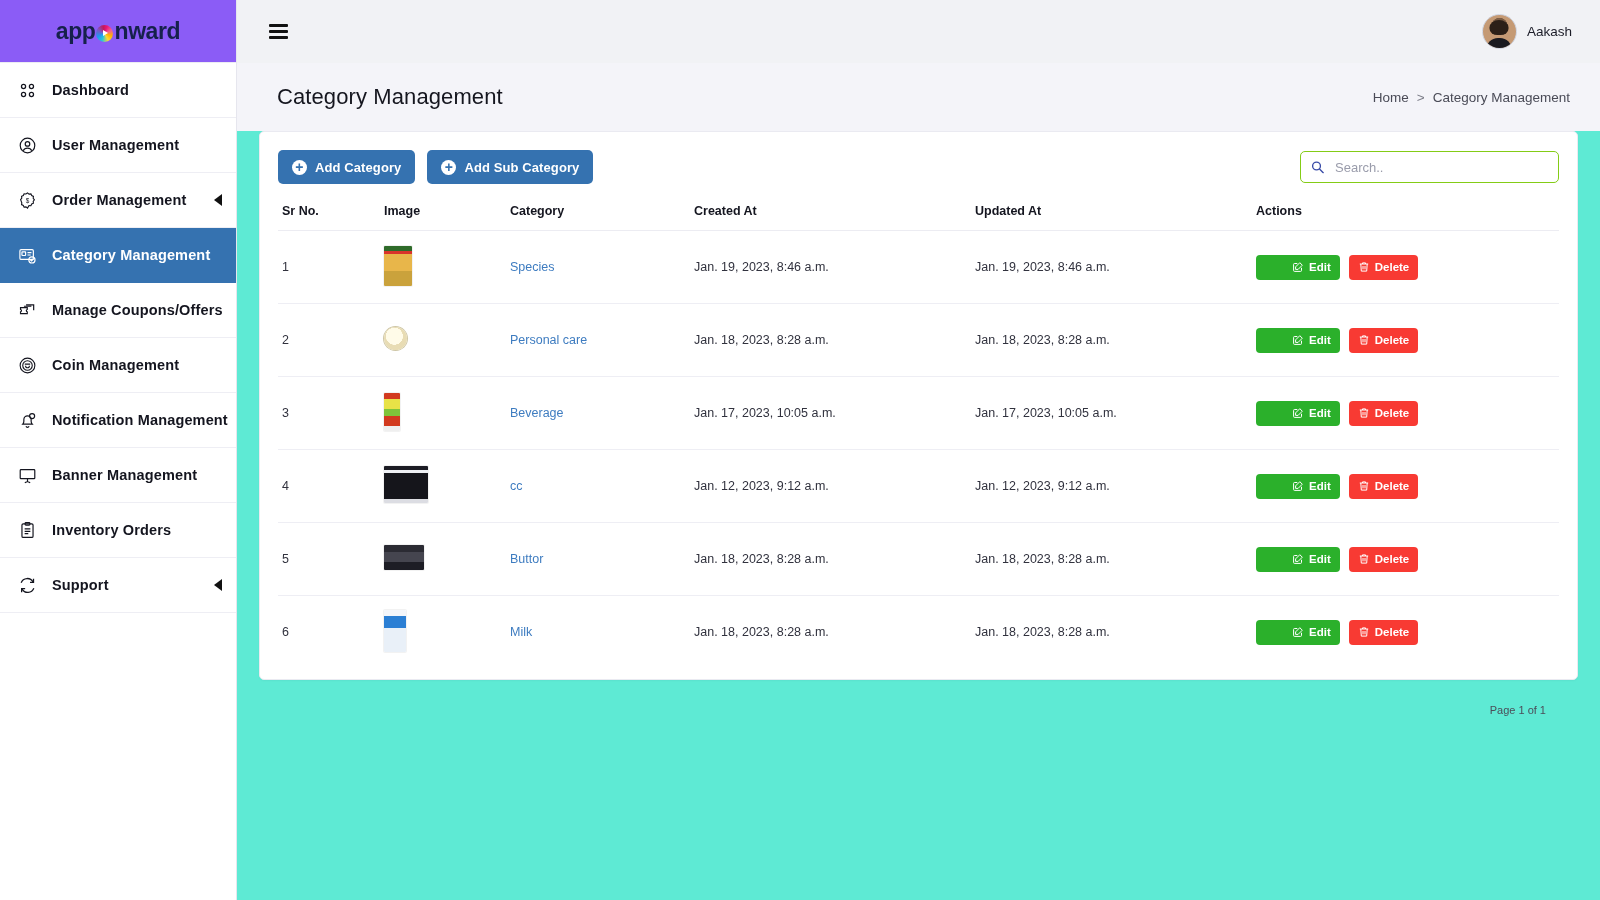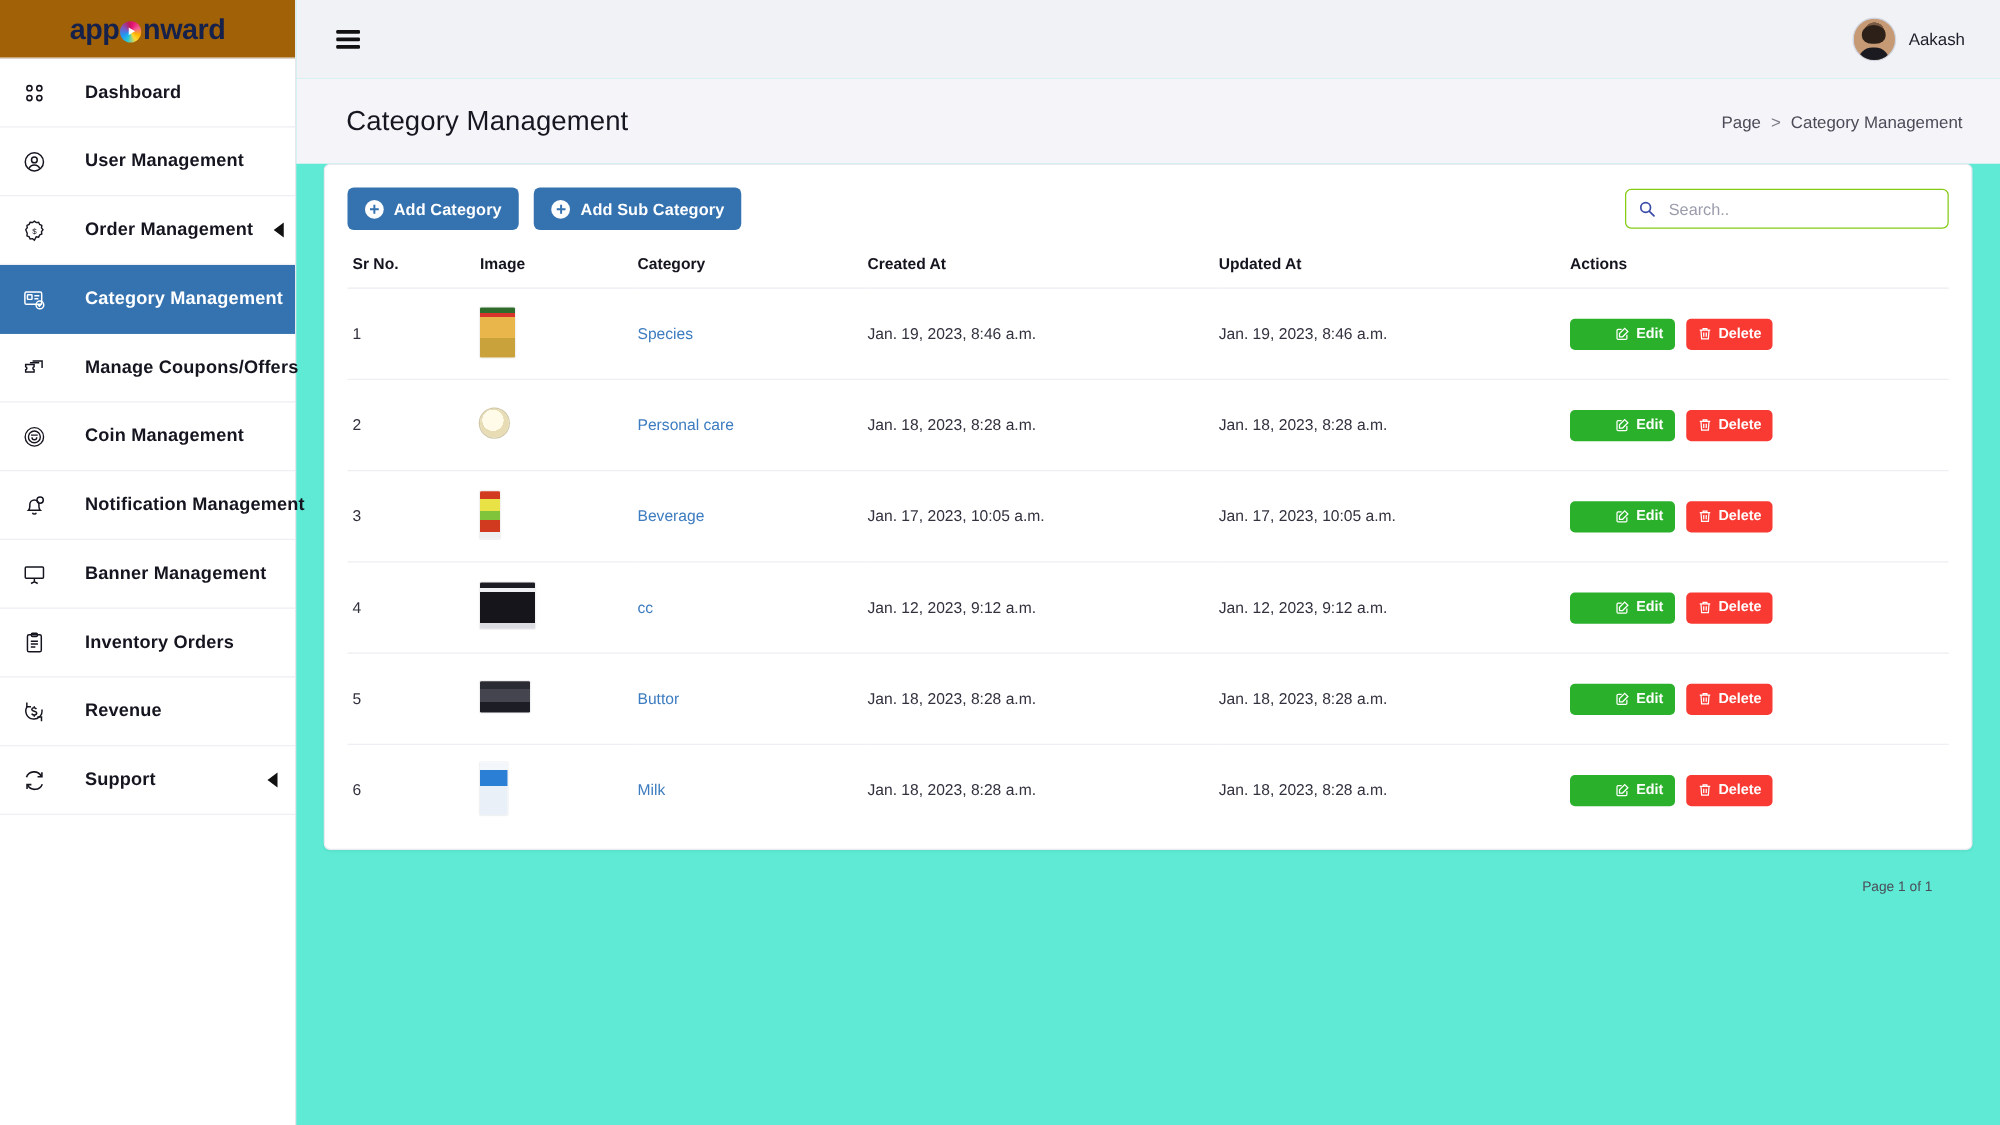--- a/index.html
+++ b/index.html
@@ -12,22 +12,22 @@
   .app { display: flex; width: 1600px; height: 900px; }
 
   
   .sidebar {
     width: 237px; height: 900px; background: #ffffff;
     border-right: 1px solid #e6e6ee;
     display: flex; flex-direction: column;
     flex: 0 0 237px;
   }
   .logo-box {
-    height: 47px; display: flex; align-items: center; justify-content: center;
-    border-bottom: 1px solid #ececf3; background: #a16207;
+    height: 63px; display: flex; align-items: center; justify-content: center;
+    border-bottom: 1px solid #ececf3; background: #8b5cf6;
   }
   .logo-text {
     font-size: 23px; font-weight: 700; color: #16214b;
     letter-spacing: -0.4px; display: flex; align-items: center;
   }
   .logo-mark {
     width: 17px; height: 17px; border-radius: 50%;
     margin: 0 1px; position: relative; top: 2px;
     background:
       conic-gradient(from 20deg,
@@ -40,21 +40,21 @@
     content: ""; width: 0; height: 0;
     border-left: 5px solid #ffffff;
     border-top: 3.4px solid transparent;
     border-bottom: 3.4px solid transparent;
     margin-left: 2px;
   }
   .nav { display: flex; flex-direction: column; }
   .nav-item {
     height: 55px; display: flex; align-items: center;
     padding: 0 14px 0 18px; border-bottom: 1px solid #eeeef4;
-    cursor: pointer; color: #0f1020; position: relative; gap: 16px;
+    cursor: pointer; color: #0f1020; position: relative;
   }
   .nav-item .ic {
     width: 30px; flex: 0 0 30px; display: flex;
     align-items: center; justify-content: flex-start; color: #14151f;
   }
   .nav-label {
     font-size: 14.5px; font-weight: 600; color: #14151f;
     letter-spacing: 0.15px; margin-left: 4px; white-space: nowrap;
   }
   .nav-item.active { background: #3572b0; border-bottom-color: #3572b0; }
@@ -277,30 +277,20 @@
             <svg viewBox="0 0 24 24" width="19" height="19" fill="none" stroke="currentColor" stroke-width="1.5">
               <rect x="5" y="3.6" width="14" height="17.2" rx="1.6"></rect>
               <rect x="9" y="2" width="6" height="3.2" rx="1"></rect>
               <path d="M8.4 10h7.2M8.4 13h7.2M8.4 16h4.6"></path>
             </svg>
           </span>
           <span class="nav-label">Inventory Orders</span>
         </div>
         <div class="nav-item">
           <span class="ic">
-            <svg viewBox="0 0 24 24" width="19" height="19" fill="none" stroke="currentColor" stroke-width="1.5">
-              <path d="M19.6 9.6A8.2 8.2 0 114.8 6.4"></path>
-              <path d="M4.4 2.6v4.2h4.2M19.2 21.4v-4.2H15"></path>
-              <path d="M14 9.2c-.5-1-1.5-1.5-2.6-1.4-1.3.1-2 .9-2 1.8 0 2.3 5 1.2 5 3.6 0 1.1-1 1.9-2.4 2-1.2 0-2.2-.5-2.7-1.5M11.9 6.3v1.4M11.9 15.3v1.5"></path>
-            </svg>
-          </span>
-          <span class="nav-label">Revenue</span>
-        </div>
-        <div class="nav-item">
-          <span class="ic">
             <svg viewBox="0 0 24 24" width="19" height="19" fill="none" stroke="currentColor" stroke-width="1.6">
               <path d="M19 7.6A8.2 8.2 0 004 8.6M5.2 16.6A8.2 8.2 0 0020 15.6"></path>
               <path d="M19.6 3.6v4.4h-4.4M4.6 20.4V16h4.4"></path>
             </svg>
           </span>
           <span class="nav-label">Support</span>
           <span class="caret"></span>
         </div>
       </nav>
   </aside>
@@ -315,21 +305,21 @@
       </div>
       <div class="user-box">
         <div class="avatar"></div>
         <span class="user-name">Aakash</span>
       </div>
     </header>
 
     <div class="pagehead">
       <h1 class="page-title">Category Management</h1>
       <div class="breadcrumb">
-        <a>Page</a>
+        <a>Home</a>
         <span class="sep">&gt;</span>
         <span>Category Management</span>
       </div>
     </div>
 
     <div class="card-wrap">
       <section class="card">
 
         <div class="toolbar">
           <button class="btn-primary">

